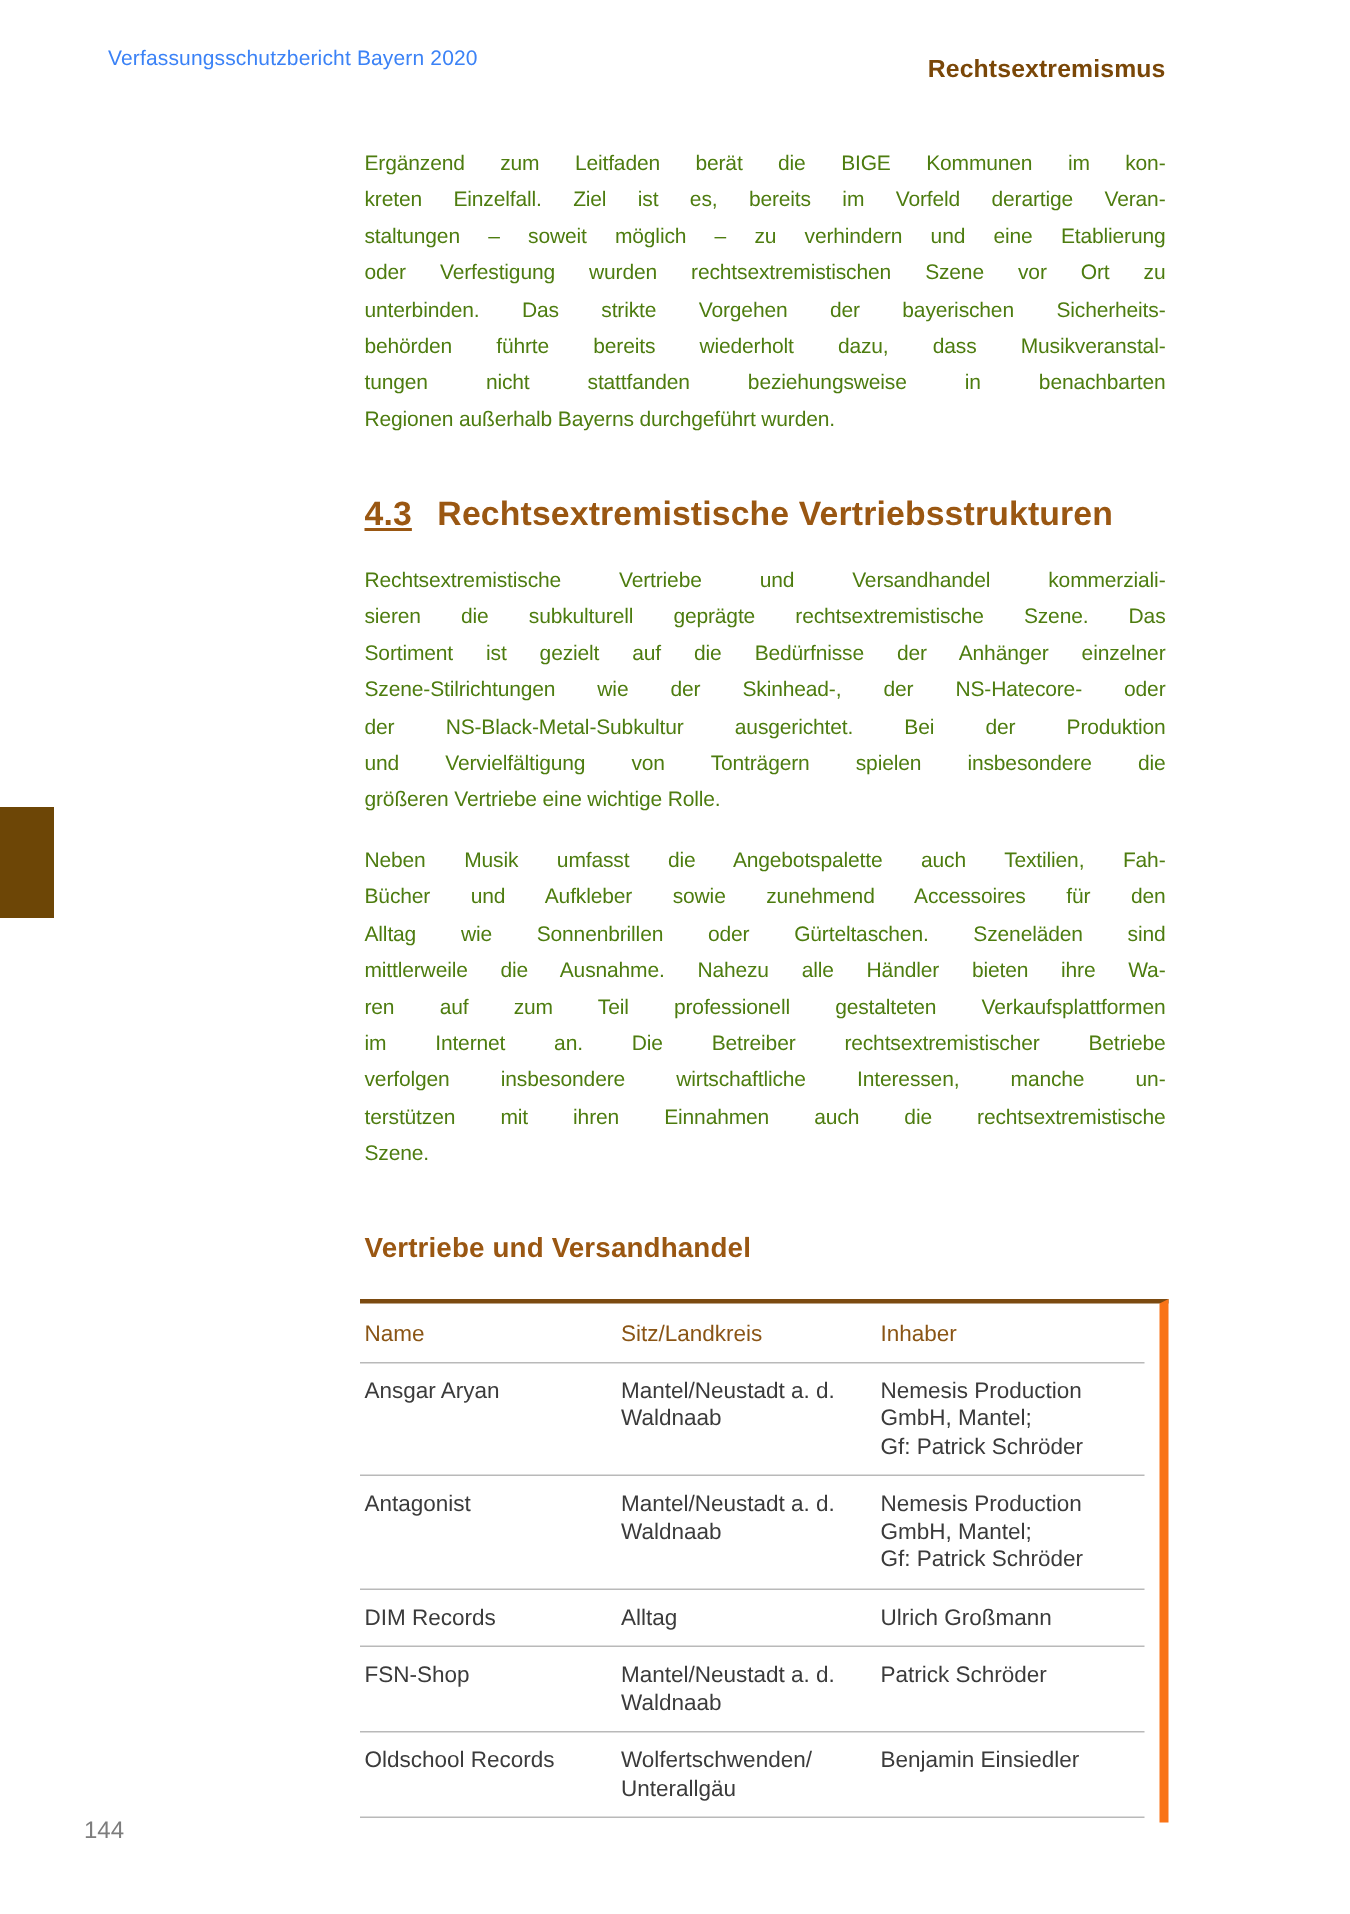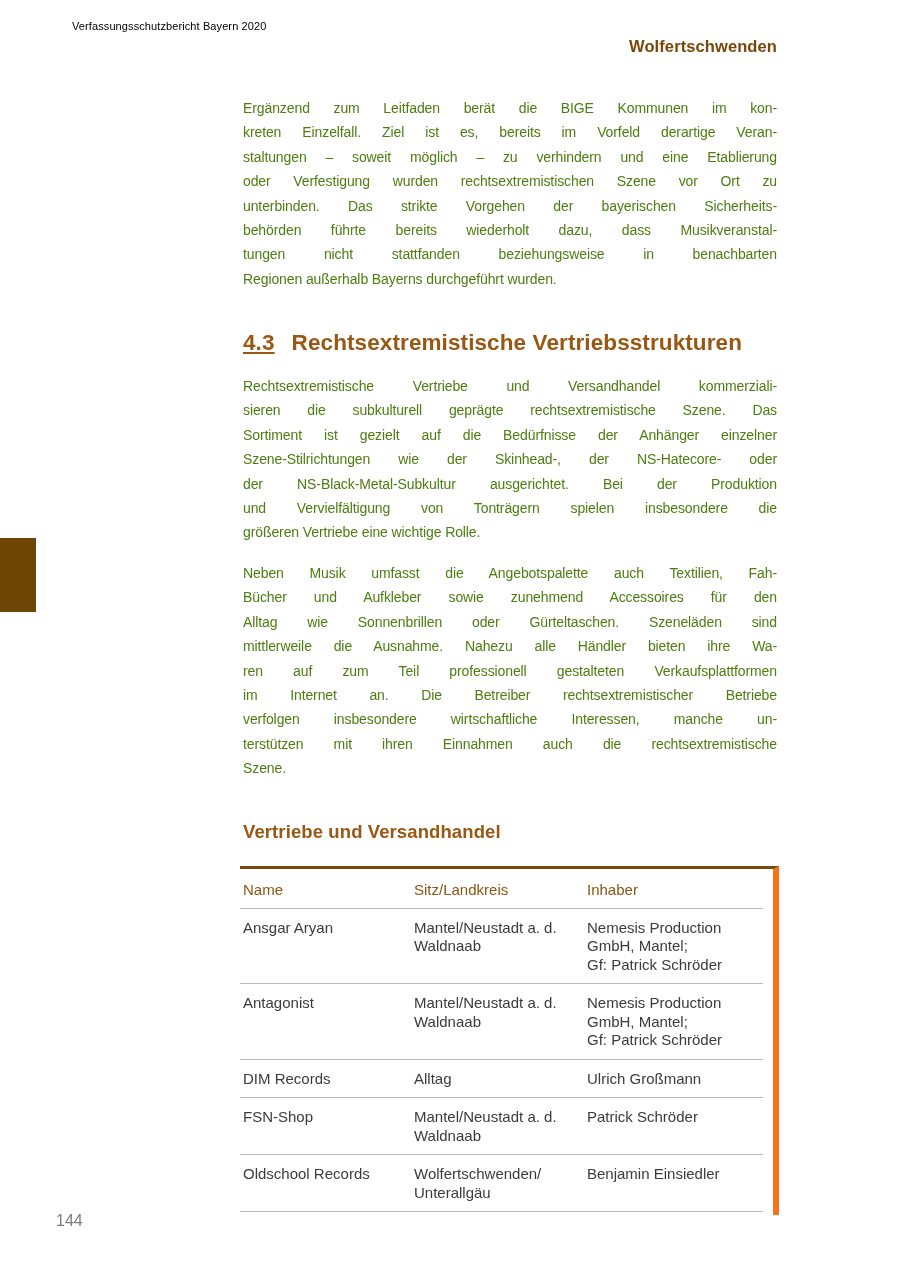--- a/index.html
+++ b/index.html
@@ -5,22 +5,22 @@
   html,body{margin:0;padding:0;background:#ffffff;}
   .page{
     position:relative;
     width:900px;height:1276px;
     background:#ffffff;
     font-family:"Liberation Sans", sans-serif;
     overflow:hidden;
   }
   
   .hdr-left{
-    position:absolute;left:72px;top:20px;
-    font-size:11px;color:#000000;letter-spacing:.1px;
+    position:absolute;left:72px;top:30px;
+    font-size:14px;color:#3b82f6;letter-spacing:.1px;
   }
   .hdr-right{
     position:absolute;right:123px;top:37px;
     font-size:16.5px;font-weight:bold;color:#7a4708;letter-spacing:.1px;
   }
   
   .edge-tab{
     position:absolute;left:0;top:538px;width:36px;height:74px;
     background:#6d4606;
   }
@@ -71,21 +71,21 @@
     position:absolute;left:56px;top:1212px;
     font-size:16px;color:#7d7d7d;
   }
 </style>
 </head>
 <body>
 
 <div class="page">
 
   <div class="hdr-left">Verfassungsschutzbericht Bayern 2020</div>
-  <div class="hdr-right">Wolfertschwenden</div>
+  <div class="hdr-right">Rechtsextremismus</div>
 
   <div class="edge-tab"></div>
 
   <div class="col body-par p1">
     <div class="jline">Ergänzend zum Leitfaden berät die BIGE Kommunen im kon-</div>
     <div class="jline">kreten Einzelfall. Ziel ist es, bereits im Vorfeld derartige Veran-</div>
     <div class="jline">staltungen – soweit möglich – zu verhindern und eine Etablierung</div>
     <div class="jline">oder Verfestigung wurden rechtsextremistischen Szene vor Ort zu</div>
     <div class="jline">unterbinden. Das strikte Vorgehen der bayerischen Sicherheits-</div>
     <div class="jline">behörden führte bereits wiederholt dazu, dass Musikveranstal-</div>

